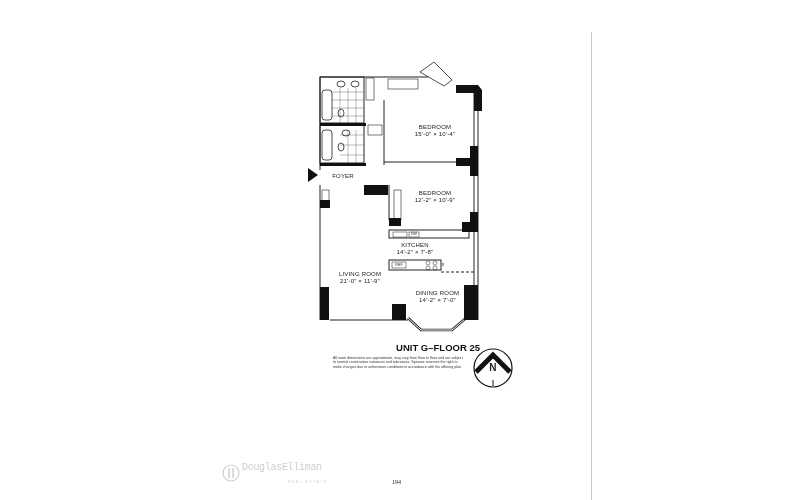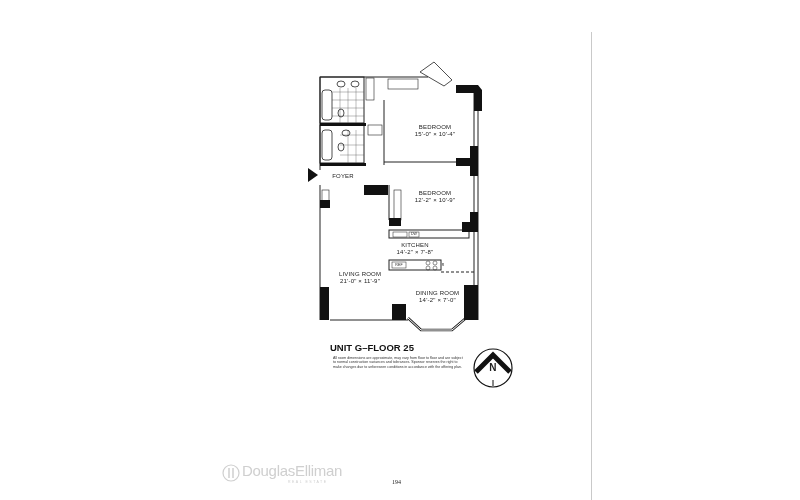--- a/index.html
+++ b/index.html
@@ -3,25 +3,25 @@
 <meta charset="utf-8">
 <style>
   html, body { margin: 0; padding: 0; }
   body {
     width: 800px; height: 500px; background: #ffffff; position: relative; overflow: hidden;
     font-family: "Liberation Sans", sans-serif; color: #111;
   }
   .margin-line { position: absolute; left: 591px; top: 32px; width: 1px; height: 468px; background: #c9c9c9; }
   .plan { position: absolute; left: 0; top: 0; width: 800px; height: 500px; }
   .label { position: absolute; text-align: center; font-size: 6px; line-height: 7px; color: #222; letter-spacing: 0.2px; }
-  .title { position: absolute; left: 330px; top: 342px; width: 150px; text-align: left; font-weight: bold; font-size: 9.5px; color: #111; }
+  .title { position: absolute; left: 330px; top: 342px; width: 150px; text-align: right; font-weight: bold; font-size: 9.5px; color: #111; }
   .disclaimer { position: absolute; left: 333px; top: 356px; width: 132px; font-size: 3.6px; line-height: 4.4px; color: #333; }
   .page-num { position: absolute; left: 392px; top: 479px; font-family: "Liberation Serif", serif; font-size: 6px; color: #222; }
   .watermark { position: absolute; left: 222px; top: 462px; color: #cfcfcf; }
-  .wm-name { font-family: Liberation Sans, sans-serif; font-size: 15px; position: absolute; left: 20px; top: 0px; white-space: nowrap; letter-spacing: -0.3px; }
+  .wm-name { font-family: Liberation Mono, monospace; font-size: 10px; position: absolute; left: 20px; top: 0px; white-space: nowrap; letter-spacing: -0.3px; }
   .wm-sub { font-size: 3.5px; letter-spacing: 1.5px; position: absolute; left: 66px; top: 18px; white-space: nowrap; }
 </style>
 </head>
 <body>
 
 <div class="margin-line"></div>
 
 <svg class="plan" viewBox="0 0 800 500" xmlns="http://www.w3.org/2000/svg">
   <g stroke="#222" stroke-width="1" fill="none">
 

